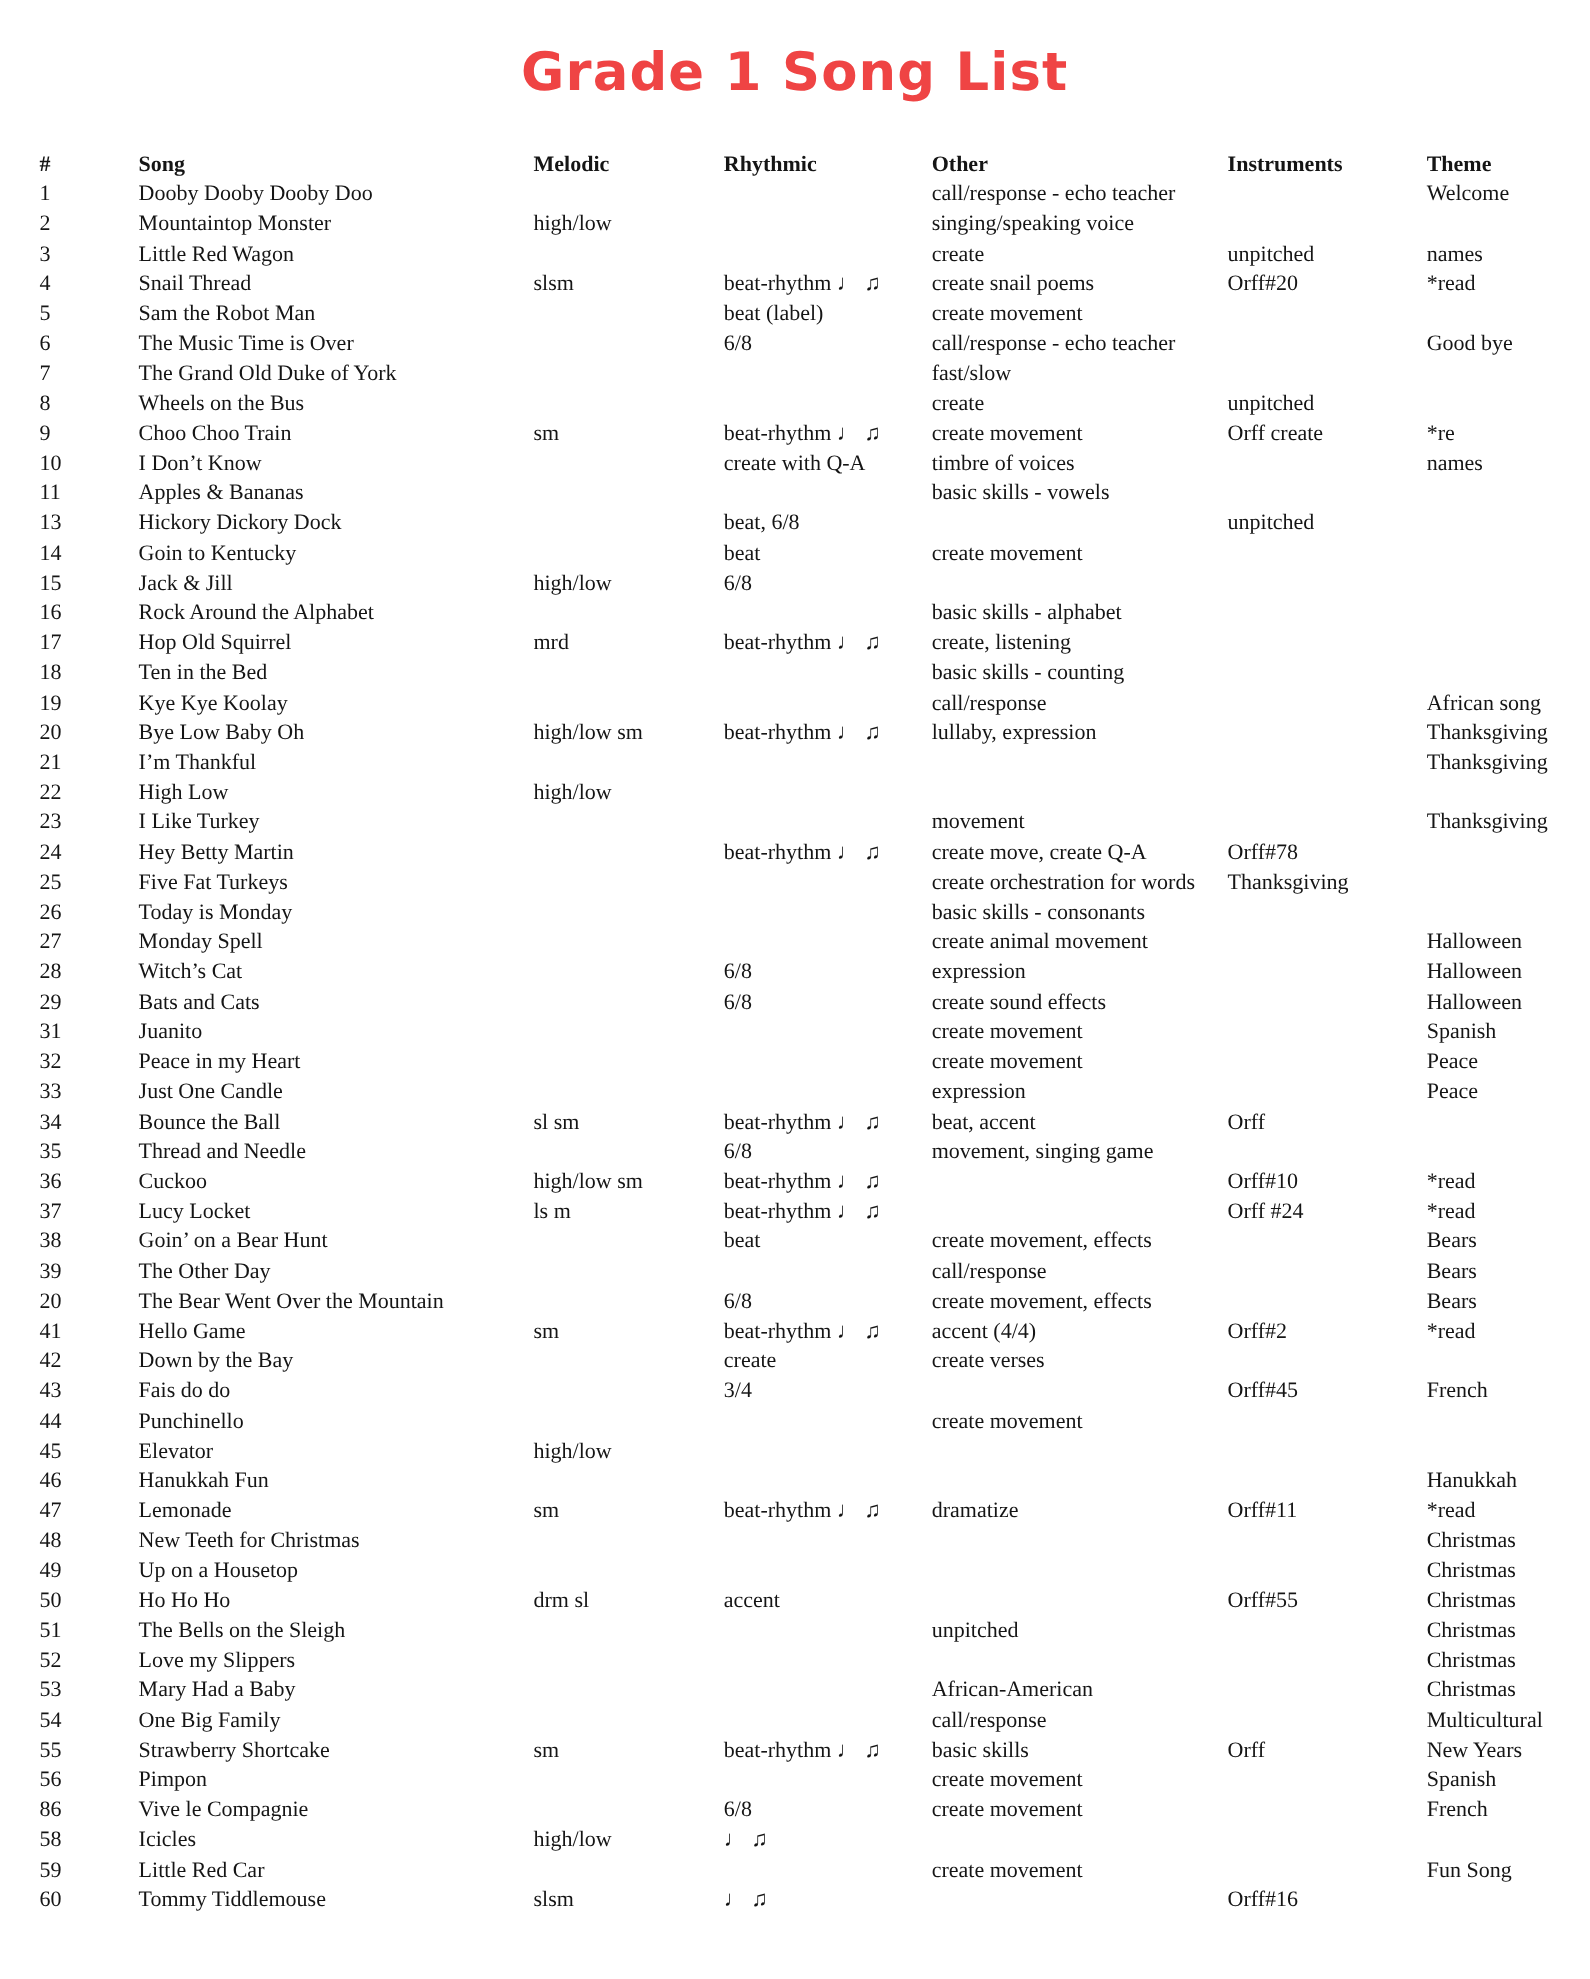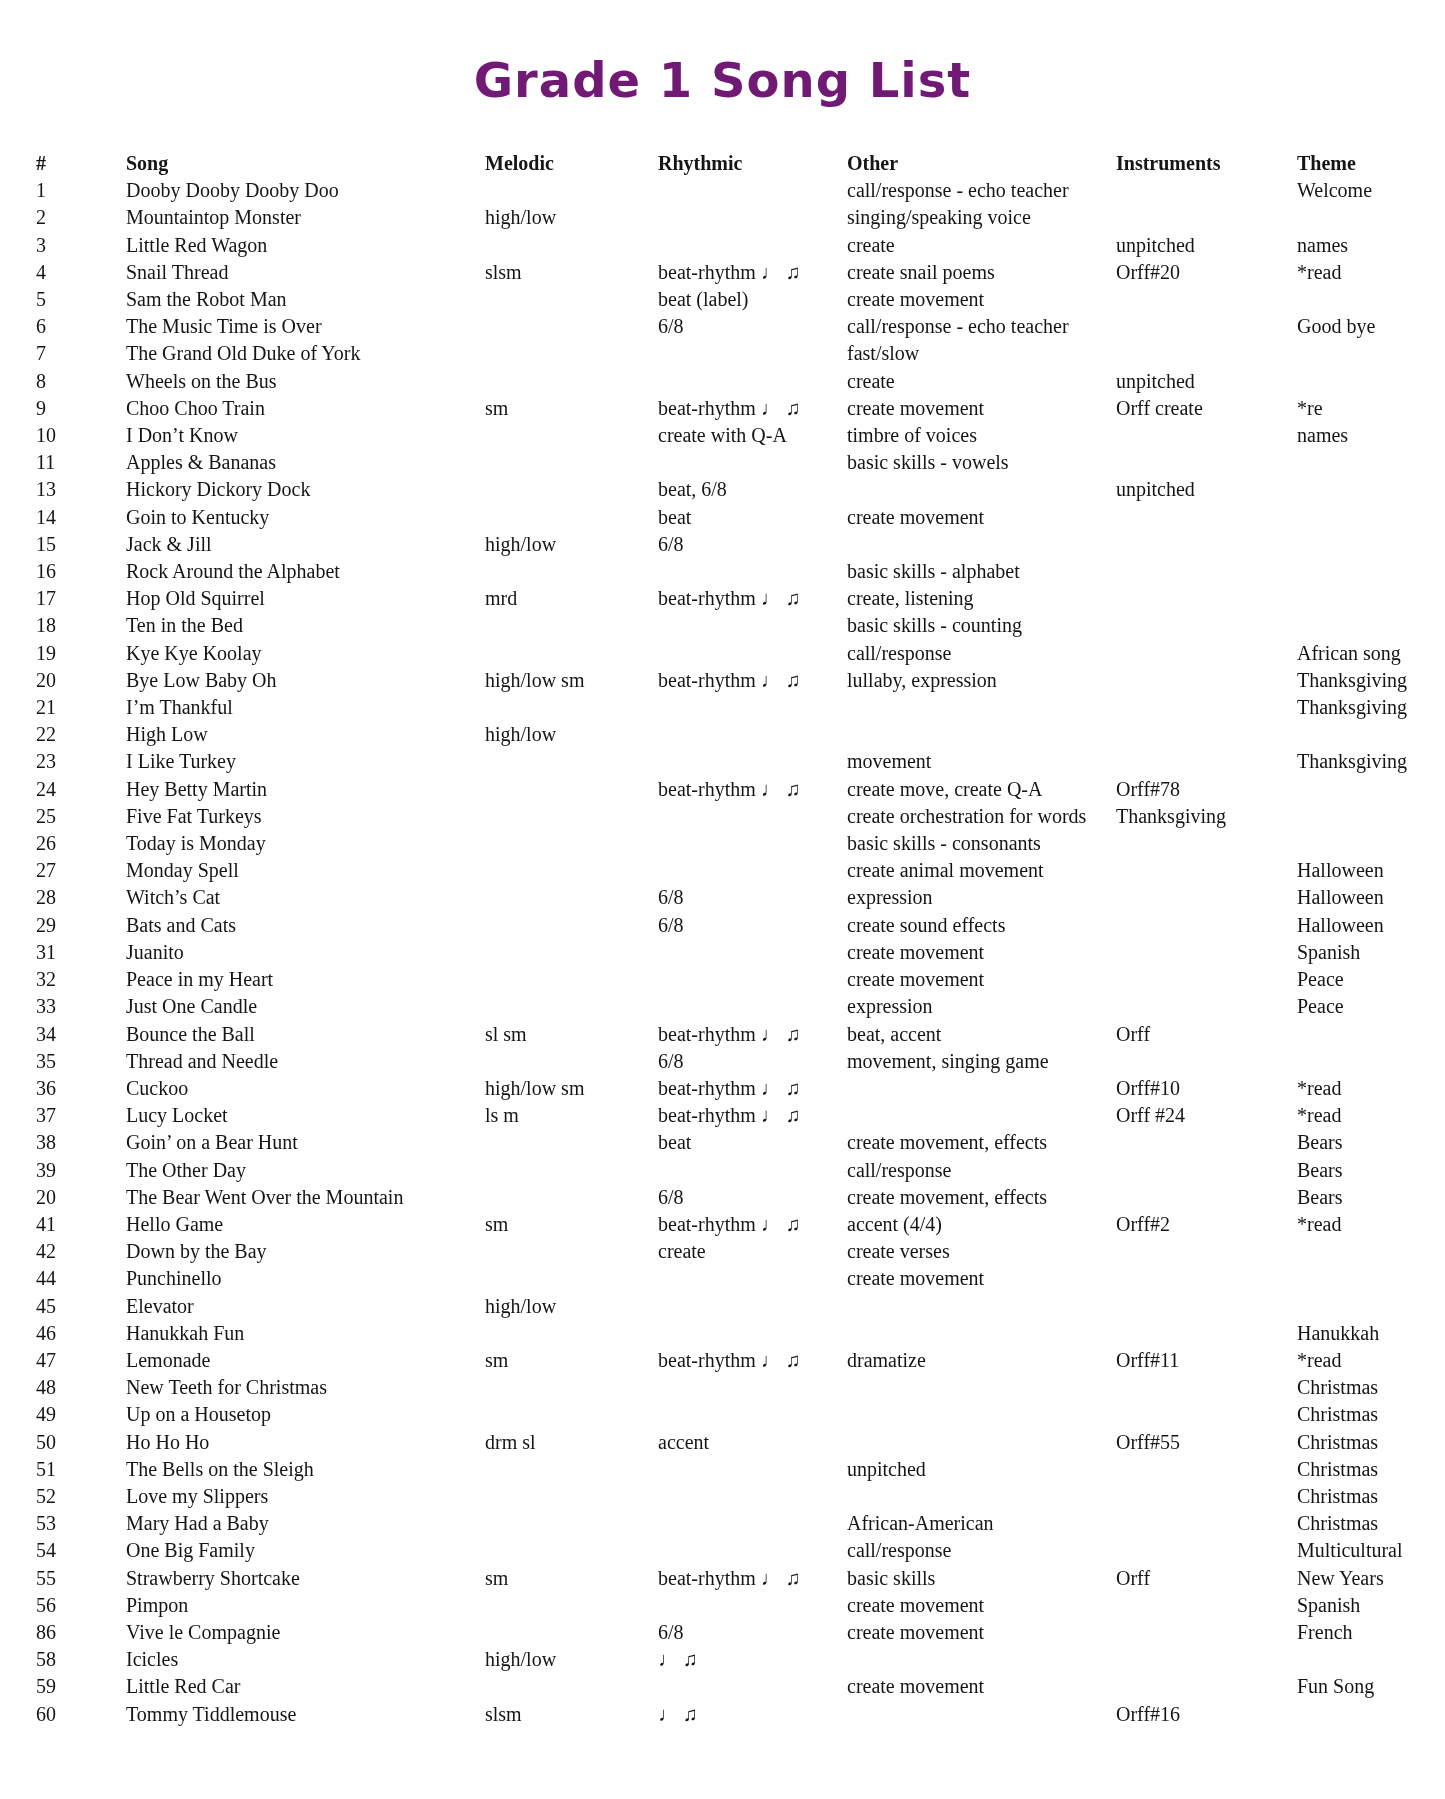--- a/index.html
+++ b/index.html
@@ -10,30 +10,30 @@
   .page {
     position: relative;
     width: 1445px;
     height: 1799px;
     background: #ffffff;
     color: #151515;
     font-family: "Liberation Serif", "DejaVu Serif", serif;
     overflow: hidden;
   }
   .title {
-    margin: 16px;
+    margin: 2px;
     padding-top: 36px;
     height: 58px;
     text-align: center;
     font-family: "DejaVu Sans", sans-serif;
     font-weight: bold;
     font-size: 48px;
     line-height: 56px;
     letter-spacing: 1px;
-    color: #701a75;
+    color: #ef4444;
   }
   table.songlist {
     margin-left: 36px;
     margin-top: 40px;
     border-collapse: collapse;
     table-layout: fixed;
     width: 1409px;
   }
   table.songlist col.c-num    { width: 90px;  }
   table.songlist col.c-song   { width: 359px; }
@@ -440,20 +440,29 @@
         <tr>
           <td>42</td>
           <td>Down by the Bay</td>
           <td></td>
           <td>create</td>
           <td>create verses</td>
           <td></td>
           <td></td>
         </tr>
         <tr>
+          <td>43</td>
+          <td>Fais do do</td>
+          <td></td>
+          <td>3/4</td>
+          <td></td>
+          <td>Orff#45</td>
+          <td>French</td>
+        </tr>
+        <tr>
           <td>44</td>
           <td>Punchinello</td>
           <td></td>
           <td></td>
           <td>create movement</td>
           <td></td>
           <td></td>
         </tr>
         <tr>
           <td>45</td>

